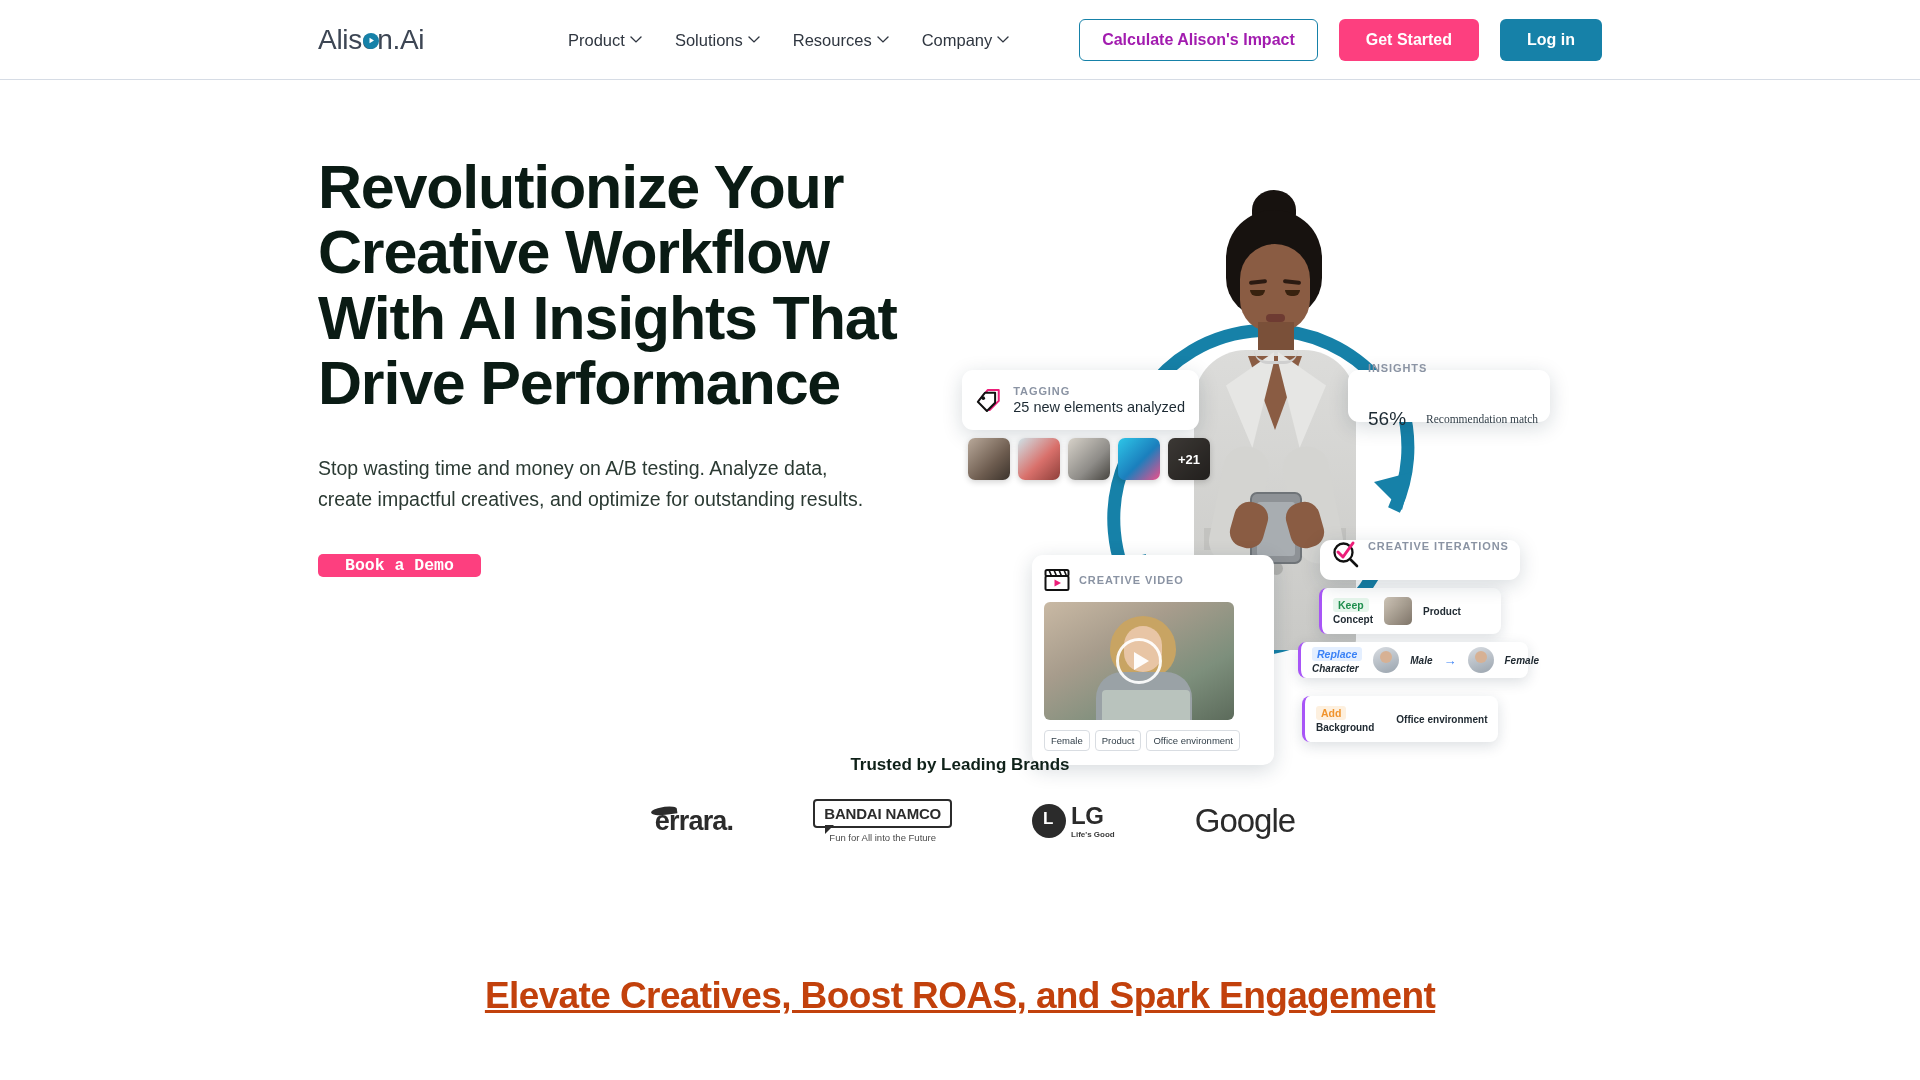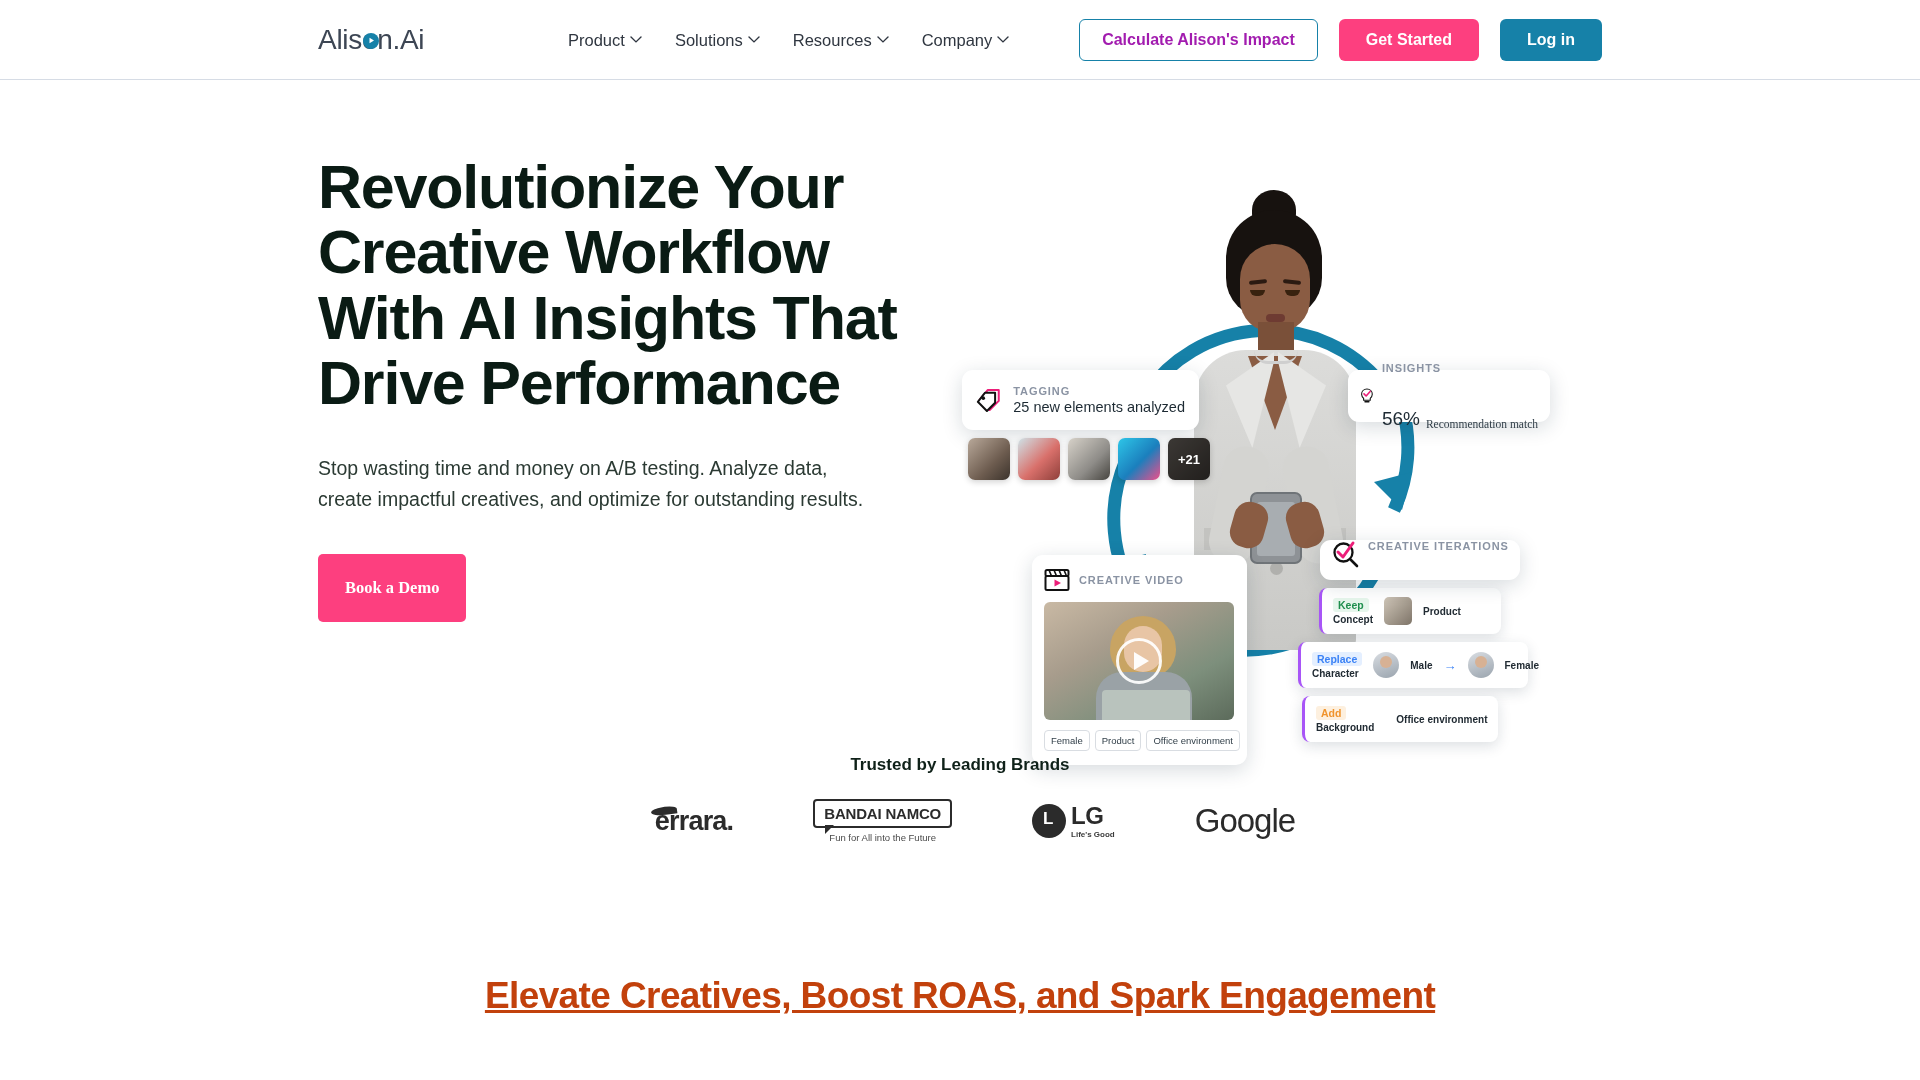--- a/index.html
+++ b/index.html
@@ -84,23 +84,23 @@
     font-size: 61px; line-height: 1.07; font-weight: bold;
     color: #0a1b14; letter-spacing: -1.2px;
   }
   .hero-sub {
     margin-top: 37px; font-size: 19.5px; line-height: 1.57;
     color: #2b3a33; max-width: 565px;
   }
   .hero-cta {
     margin-top: 40px; display: inline-block;
     background: #fd3f7f; color: #fff; font-weight: bold;
-    font-size: 16.5px; padding: 24px 27px; border: none;
+    font-size: 16.5px; padding: 2px 27px; border: none;
     border-radius: 5px; cursor: pointer;
-    font-family: Liberation Serif, serif;
+    font-family: Liberation Mono, monospace;
   }
 
   
   .hero-art {
     position: absolute; left: 950px; top: 130px;
     width: 630px; height: 560px;
   }
   .ring-svg { position: absolute; left: 0; top: 0; }
 
   .person {
@@ -231,27 +231,27 @@
     align-items: center; justify-content: center;
     color: #fff; font-size: 13px; font-weight: bold;
     background: rgba(30,30,30,.32);
   }
 
   
   .card-insights {
     left: 398px; top: 160px; width: 202px; height: 52px;
     display: flex; align-items: center; padding: 0 12px; gap: 8px;
   }
-  .ins-row { display: flex; align-items: flex-end; gap: 6px; margin-top: 32px; }
+  .ins-row { display: flex; align-items: center; gap: 20px; margin-top: 32px; }
   .ins-pct { font-size: 19px; color: #1d2a33; font-weight: 400; }
   .ins-txt { font-size: 11.5px; color: #33404a; white-space: nowrap; font-family: Liberation Serif, serif; }
 
   
   .card-video {
-    left: 82px; top: 345px; width: 215px; height: 210px;
+    left: 82px; top: 345px; width: 242px; height: 210px;
     padding: 13px 12px;
   }
   .cv-head { display: flex; align-items: center; gap: 9px; }
   .cv-thumb {
     margin-top: 10px; width: 190px; height: 118px; border-radius: 6px;
     position: relative; overflow: hidden;
     background: linear-gradient(150deg,#c9b9a4 0%,#a79c8c 35%,#7d8f7c 70%,#5c6b5b 100%);
   }
   .cv-girl-hair {
     position: absolute; left: 66px; top: 14px; width: 66px; height: 62px;
@@ -295,21 +295,21 @@
     display: flex; gap: 9px; padding: 0 11px;
     z-index: 3;
   }
   .iter-row {
     position: absolute; background: #fff; border-radius: 8px;
     border-left: 3px solid #a855f7;
     box-shadow: 0 4px 14px rgba(20,40,60,.15);
     display: flex; align-items: center; padding: 7px 11px; gap: 11px;
   }
   .iter-1 { left: 369px; top: 378px; width: 182px; height: 46px; }
-  .iter-2 { left: 348px; top: 432px; width: 230px; height: 46px; }
+  .iter-2 { left: 348px; top: 432px; width: 230px; height: 36px; font-style: italic; }
   .iter-3 { left: 352px; top: 486px; width: 196px; height: 46px; }
   .iter-labels { display: flex; flex-direction: column; gap: 2px; }
   .iter-badge {
     font-size: 10.5px; font-weight: bold; border-radius: 3px;
     padding: 1px 5px; align-self: flex-start;
   }
   .badge-keep { color: #1f8f4e; background: #e6f6ec; }
   .badge-replace { color: #3b82f6; background: #e4efff; }
   .badge-add { color: #f0932b; background: #fdf0df; }
   .iter-sub { font-size: 10px; font-weight: bold; color: #212b33; }

